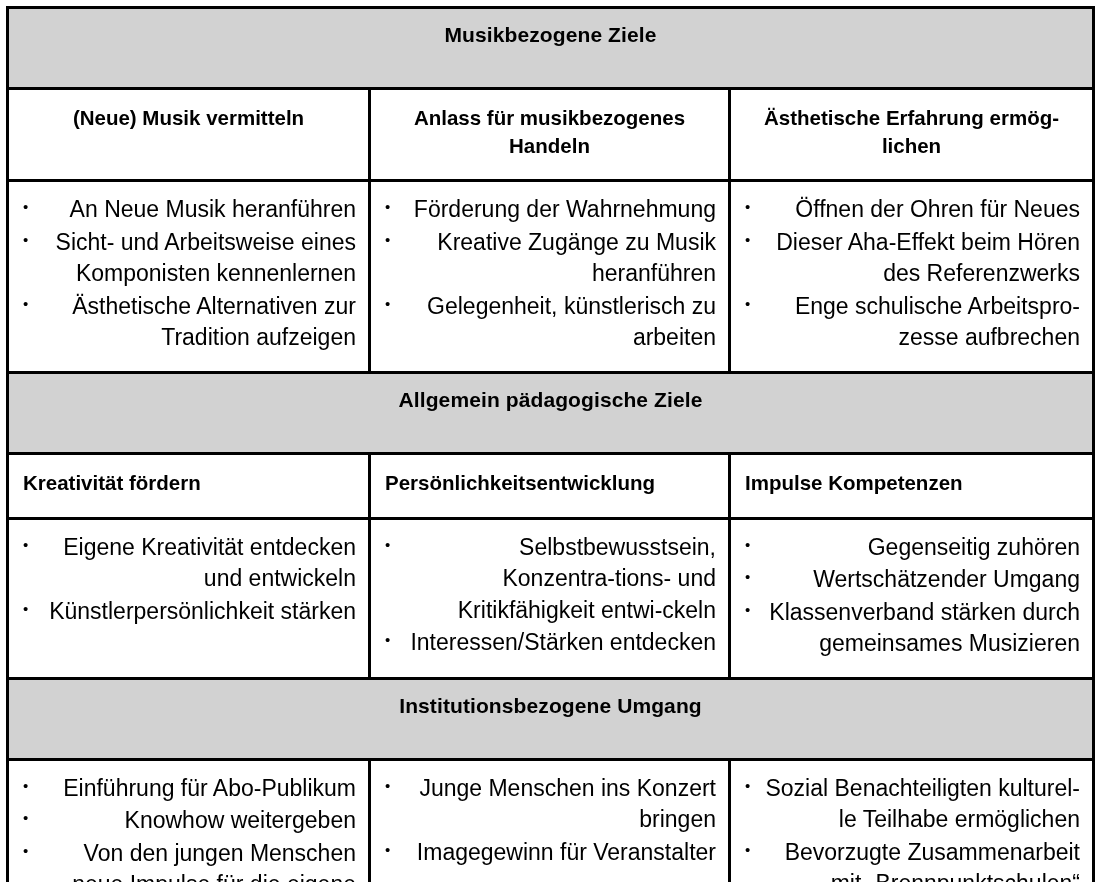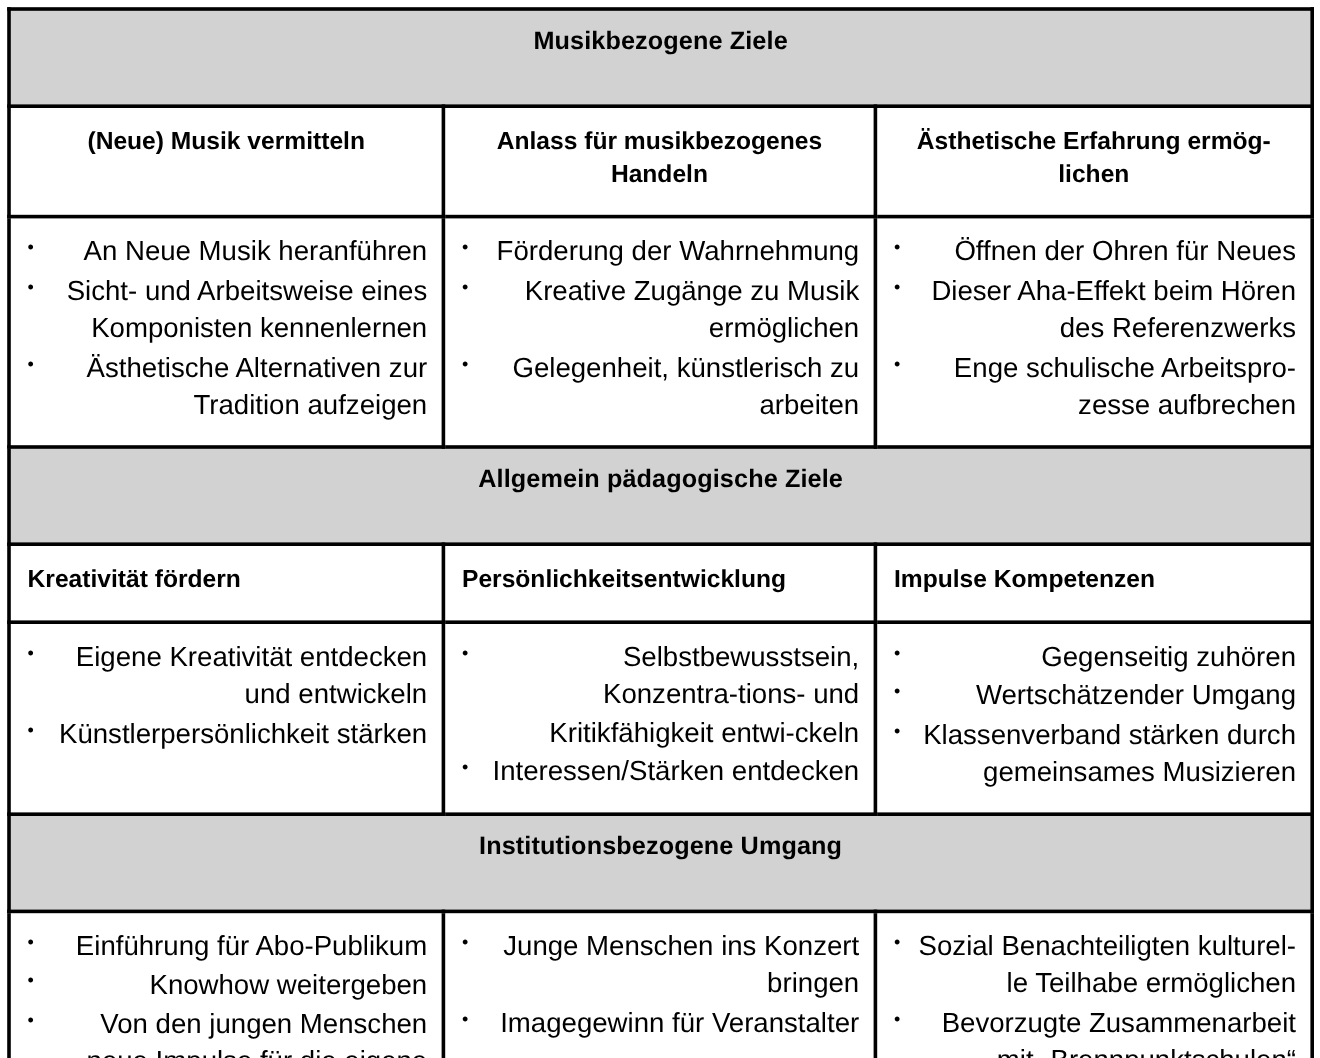--- a/index.html
+++ b/index.html
@@ -132,21 +132,21 @@
         <td>
           <ul class="bullet-list">
               <li>An Neue Musik heranführen</li>
               <li>Sicht- und Arbeitsweise eines Komponisten kennenlernen</li>
               <li>Ästhetische Alternativen zur Tradition aufzeigen</li>
             </ul>
         </td>
         <td>
           <ul class="bullet-list">
               <li>Förderung der Wahrnehmung</li>
-              <li>Kreative Zugänge zu Musik ermöglichen</li>
+              <li>Kreative Zugänge zu Musik heranführen</li>
               <li>Gelegenheit, künstlerisch zu arbeiten</li>
             </ul>
         </td>
         <td>
           <ul class="bullet-list">
               <li>Öffnen der Ohren für Neues</li>
               <li>Dieser Aha-Effekt beim Hören des Referenzwerks</li>
               <li>Enge schulische Arbeitspro-zesse aufbrechen</li>
             </ul>
         </td>

